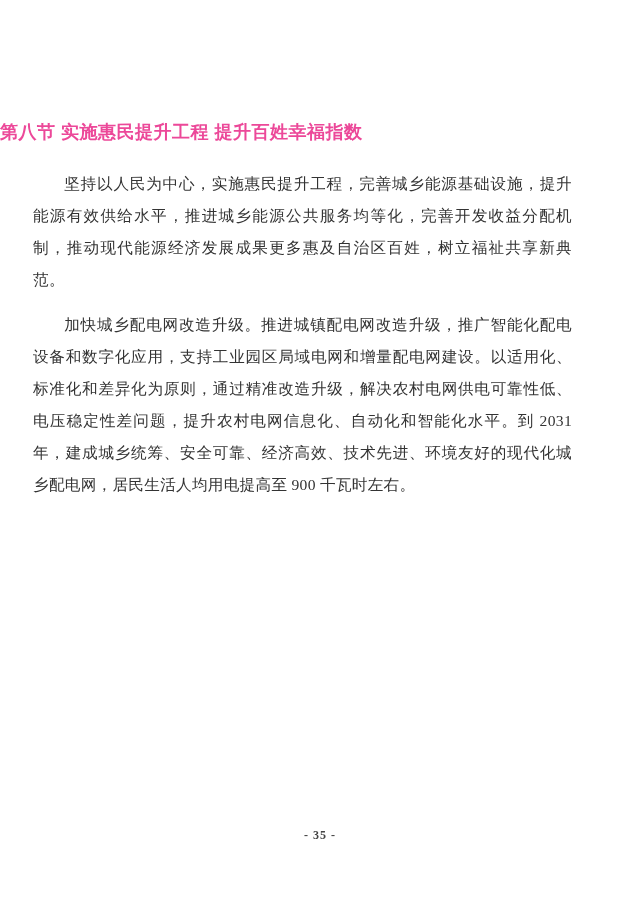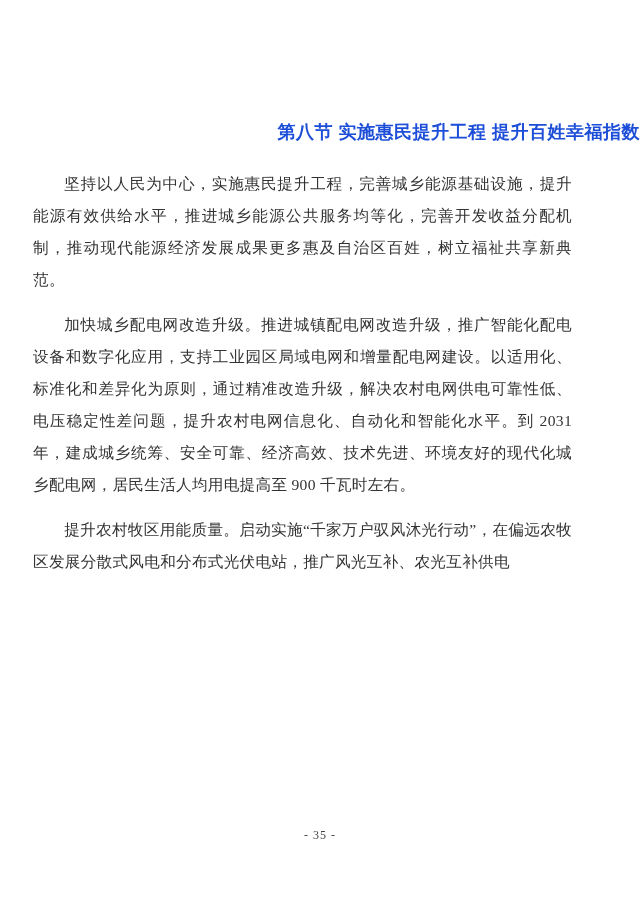--- a/index.html
+++ b/index.html
@@ -14,22 +14,22 @@
     background: #ffffff;
     overflow: hidden;
   }
   .doc-title {
     margin: 0;
     padding-top: 120px;
     font-family: "Liberation Sans", "DejaVu Sans", sans-serif;
     font-weight: 700;
     font-size: 18px;
     line-height: 24px;
-    color: #1d4ed8;
-    text-align: right;
+    color: #ec4899;
+    text-align: left;
     letter-spacing: 0.5px;
   }
   .body-text {
     padding: 24px 68px 0 33px;
     font-family: "Liberation Serif", "DejaVu Serif", serif;
     font-size: 15.6px;
     color: #333333;
   }
   .body-text p {
     margin: 0 0 13px 0;
@@ -41,28 +41,28 @@
   .page-number {
     position: absolute;
     left: 0;
     right: 0;
     bottom: 62px;
     text-align: center;
     font-family: "Liberation Serif", "DejaVu Serif", serif;
     font-size: 12px;
     color: #444444;
     letter-spacing: 1px;
+    font-weight: bold;
   }
 </style>
 </head>
 <body>
 
 <div class="page">
   <h1 class="doc-title">第八节  实施惠民提升工程 提升百姓幸福指数</h1>
 
   <div class="body-text">
     <p>坚持以人民为中心，实施惠民提升工程，完善城乡能源基础设施，提升能源有效供给水平，推进城乡能源公共服务均等化，完善开发收益分配机制，推动现代能源经济发展成果更多惠及自治区百姓，树立福祉共享新典范。</p>
     <p>加快城乡配电网改造升级。推进城镇配电网改造升级，推广智能化配电设备和数字化应用，支持工业园区局域电网和增量配电网建设。以适用化、标准化和差异化为原则，通过精准改造升级，解决农村电网供电可靠性低、电压稳定性差问题，提升农村电网信息化、自动化和智能化水平。到 2031 年，建成城乡统筹、安全可靠、经济高效、技术先进、环境友好的现代化城乡配电网，居民生活人均用电提高至 900 千瓦时左右。</p>
-    <p>提升农村牧区用能质量。启动实施“千家万户驭风沐光行动”，在偏远农牧区发展分散式风电和分布式光伏电站，推广风光互补、农光互补供电</p>
   </div>
 
   <div class="page-number">- 35 -</div>
 </div>
 
 </body></html>

